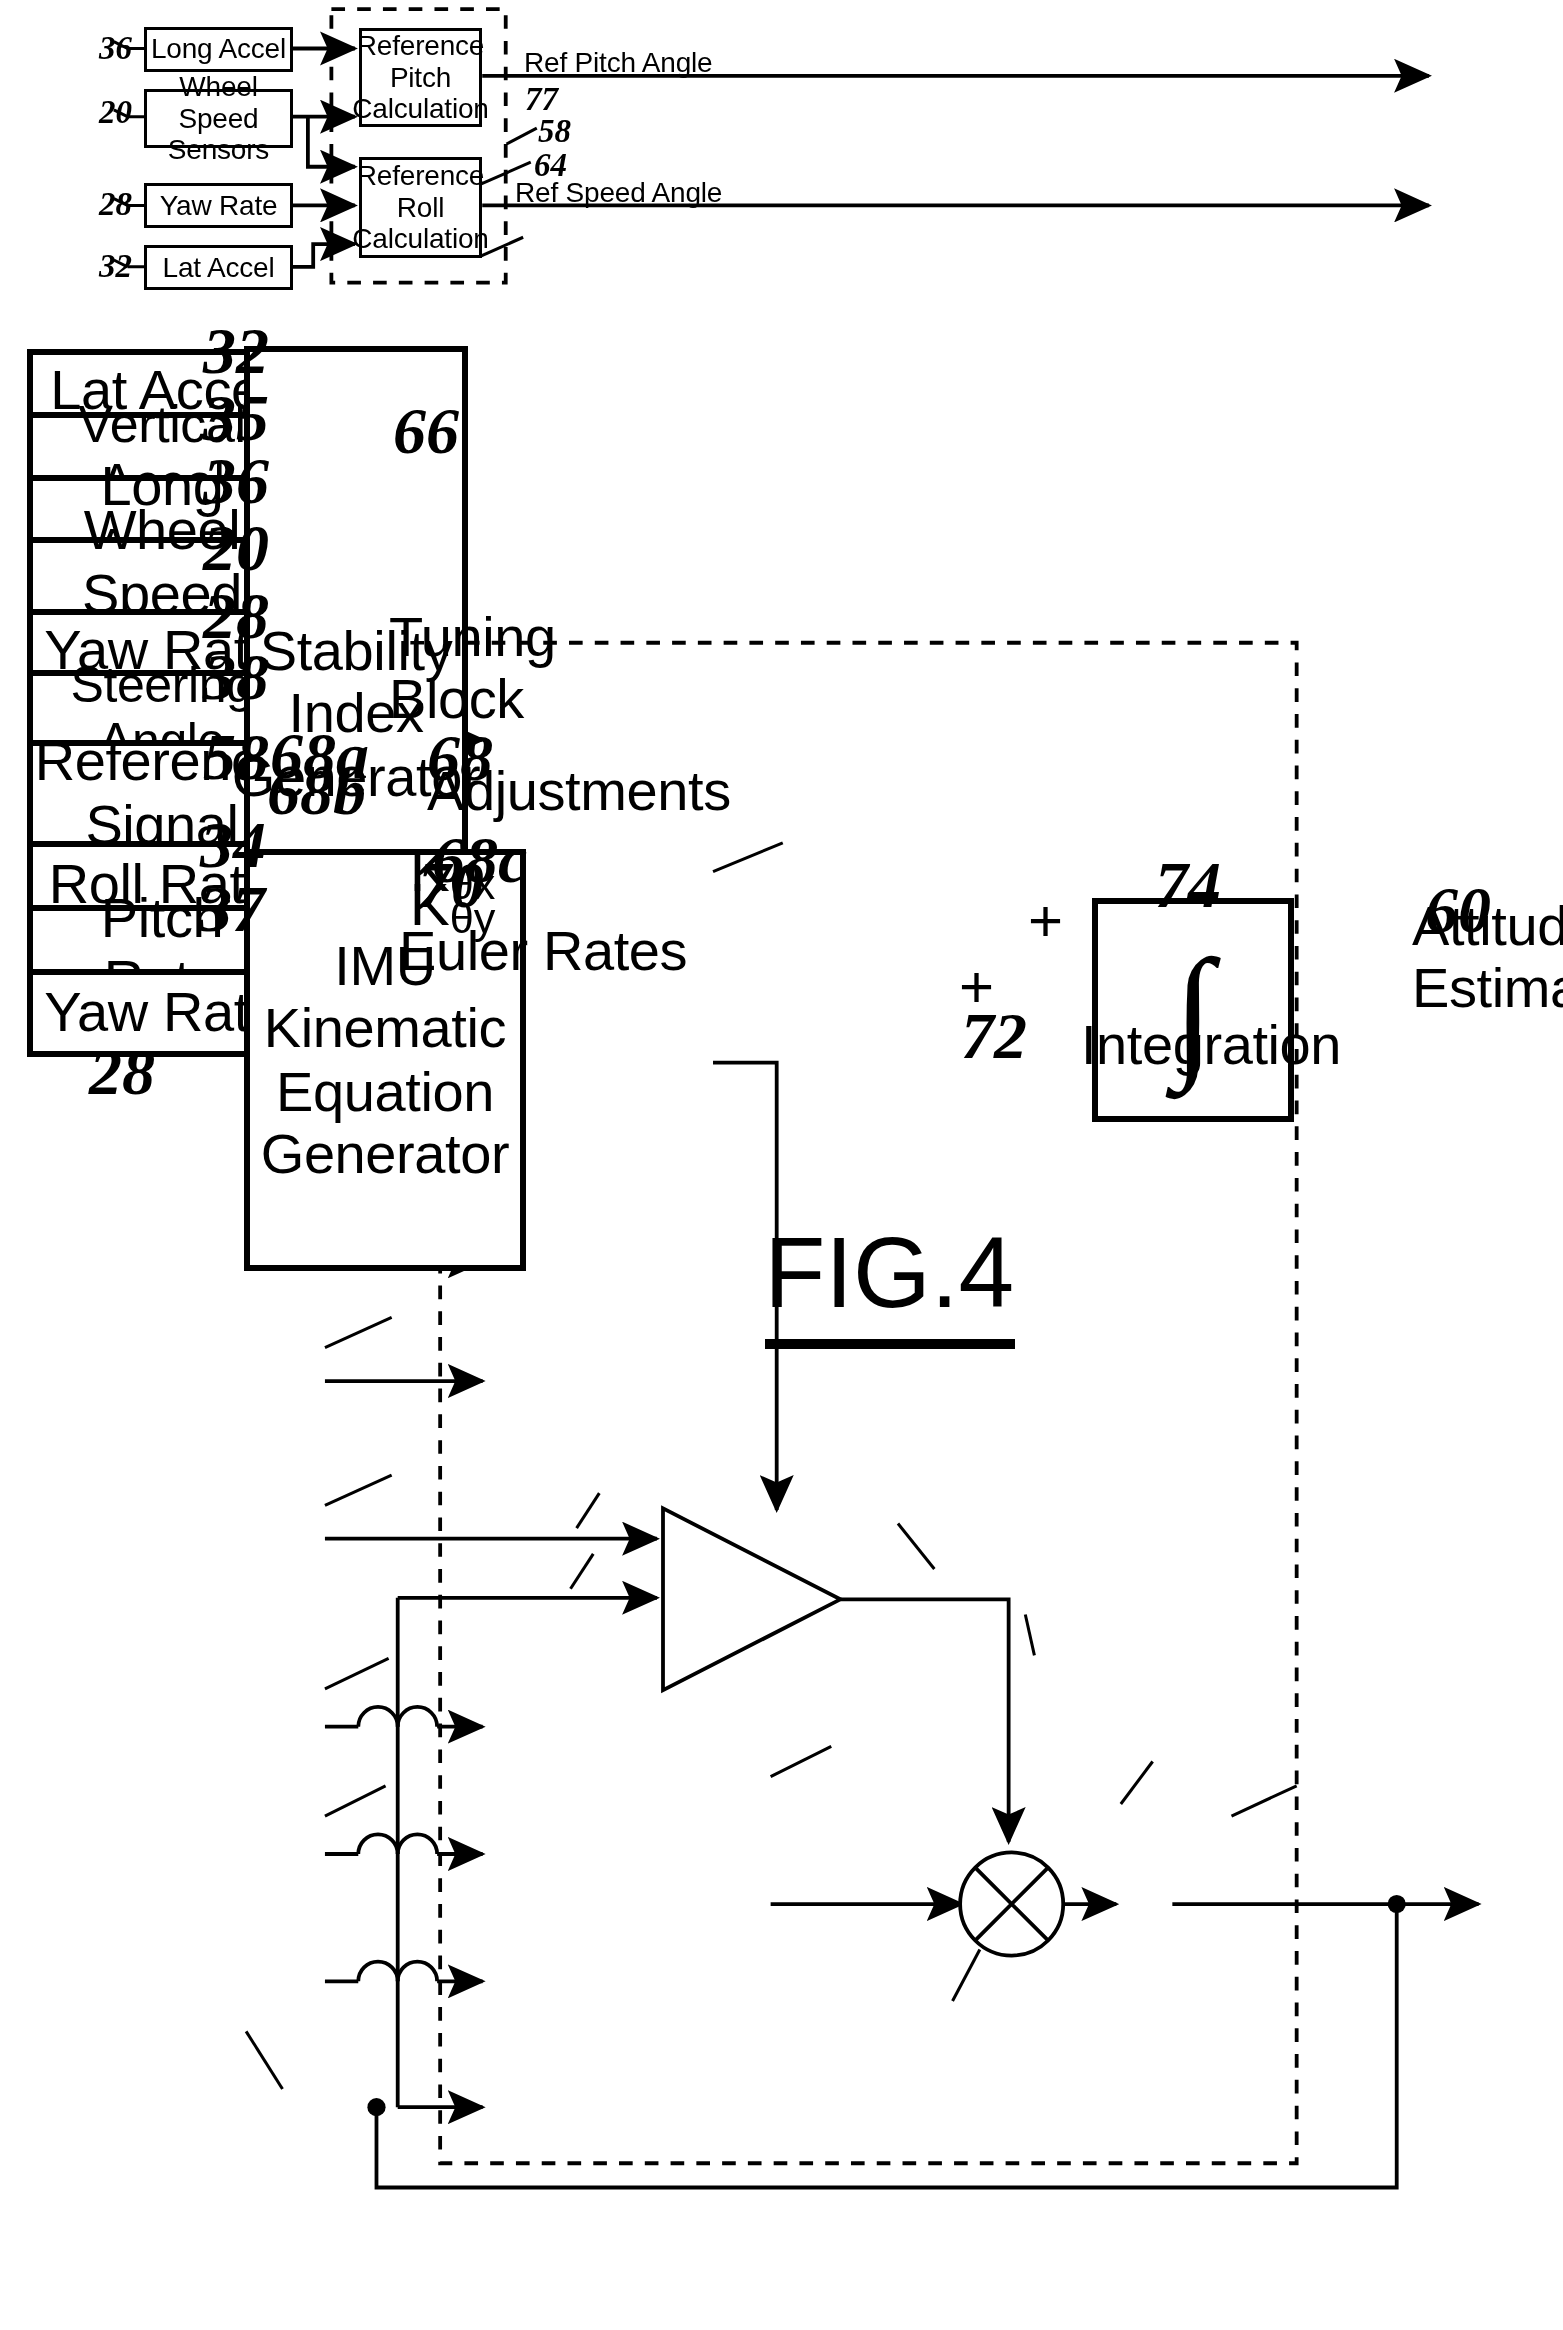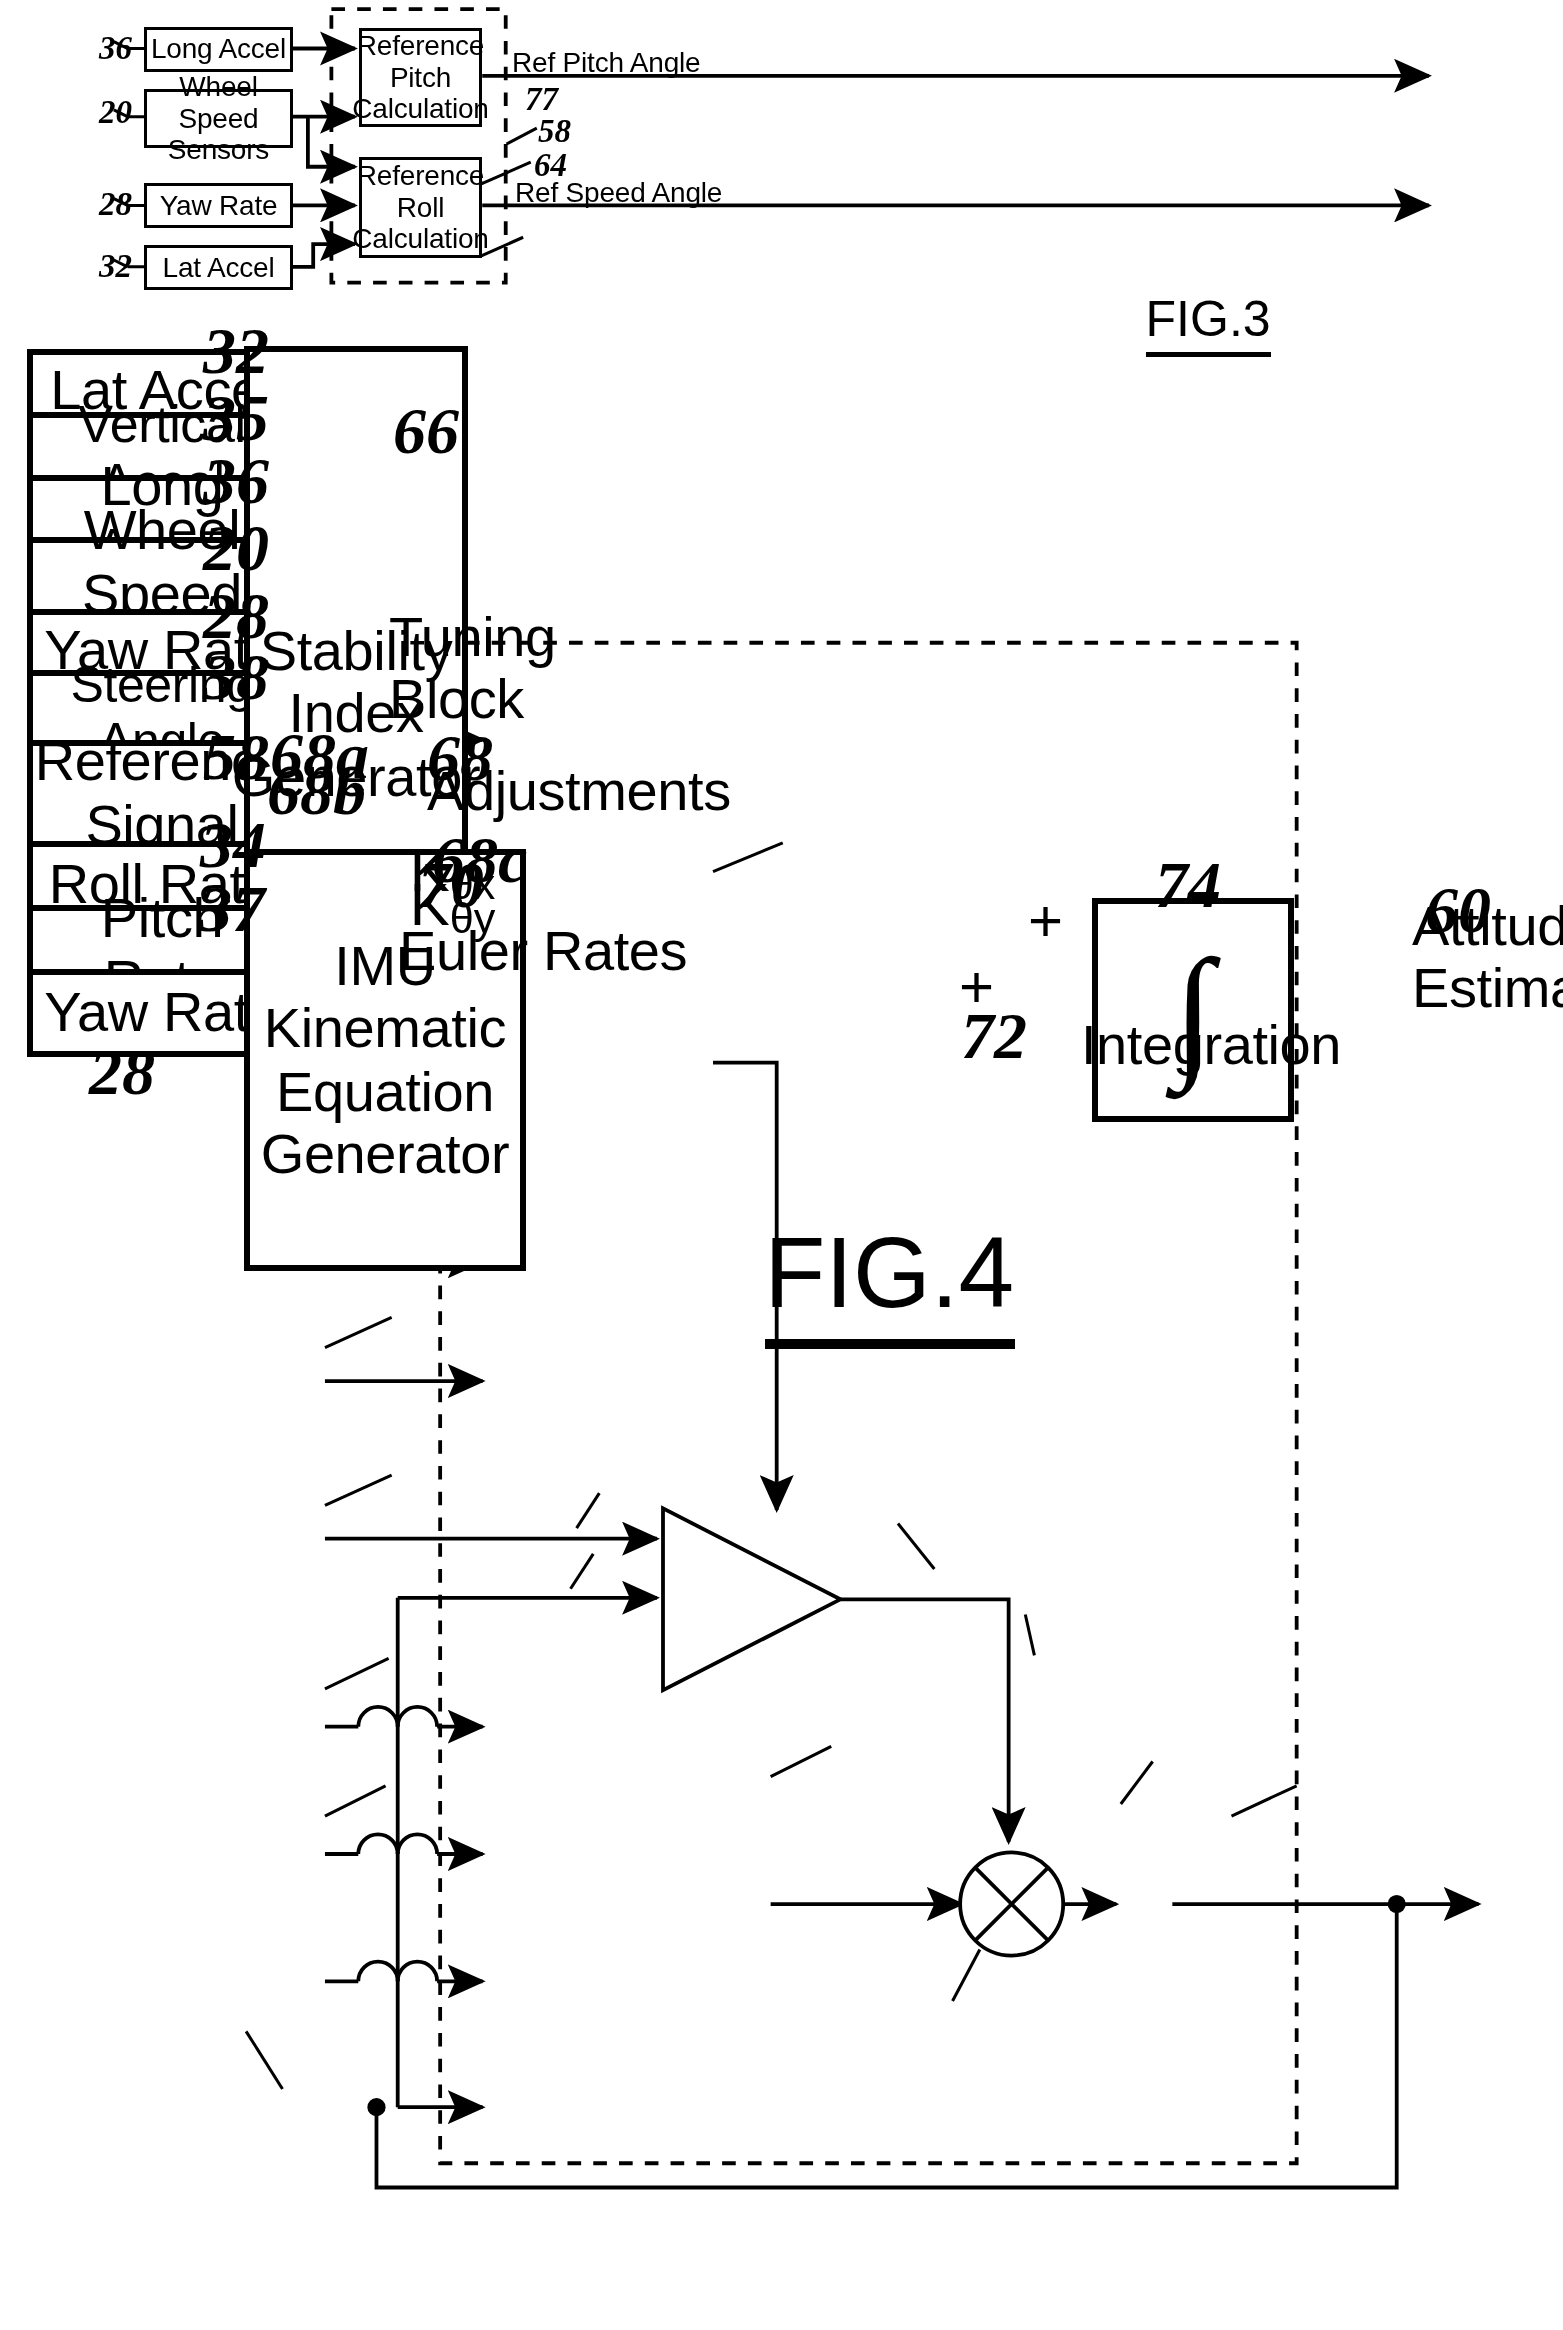--- a/index.html
+++ b/index.html
@@ -234,34 +234,31 @@
     <span data-name="fig3-box-reference-pitch-calculation-label">Reference
 Pitch
 Calculation</span>
   </div>
   <div class="blk thick" data-name="fig3-box-reference-roll-calculation" style="left:359px; top:157px; width:123px; height:101px; white-space:pre-line;">
     <span data-name="fig3-box-reference-roll-calculation-label">Reference
 Roll
 Calculation</span>
   </div>
 
-  <div class="lbl" data-name="fig3-output-label-ref-pitch-angle" style="left:512px; top:47px;">Ref Pitch Angle</div>
+  <div class="lbl" data-name="fig3-output-label-ref-pitch-angle" style="left:524px; top:47px;">Ref Pitch Angle</div>
   <div class="lbl" data-name="fig3-output-label-ref-roll-angle" style="left:515px; top:177px;">Ref Speed Angle</div>
 
   <div class="ref" data-name="fig3-ref-36" style="left:99px; top:32px;">36</div>
   <div class="ref" data-name="fig3-ref-20" style="left:99px; top:96px;">20</div>
   <div class="ref" data-name="fig3-ref-28" style="left:99px; top:188px;">28</div>
   <div class="ref" data-name="fig3-ref-32" style="left:99px; top:250px;">32</div>
   <div class="ref" data-name="fig3-ref-62" style="left:525px; top:83px;">77</div>
   <div class="ref" data-name="fig3-ref-58" style="left:538px; top:115px;">58</div>
   <div class="ref" data-name="fig3-ref-64" style="left:534px; top:149px;">64</div>
 
-  <div class="figcap" data-name="fig3-caption" style="left:1090px; top:244px;">
-    <u data-name="fig3-caption-text">FIG.3</u>
-  </div>
 
   <div class="blk" data-name="fig4-box-lat-accel" style="left:27px; top:349px; width:135px; height:42px;">
     <span data-name="fig4-box-lat-accel-label">Lat  Accel</span>
   </div>
   <div class="blk" data-name="fig4-box-vertical-accel" style="left:27px; top:412px; width:135px; height:42px;">
     <span data-name="fig4-box-vertical-accel-label" style="font-size:26px;">Vertical Accel</span>
   </div>
   <div class="blk" data-name="fig4-box-long-accel" style="left:27px; top:475px; width:135px; height:42px;">
     <span data-name="fig4-box-long-accel-label">Long Accel</span>
   </div>

